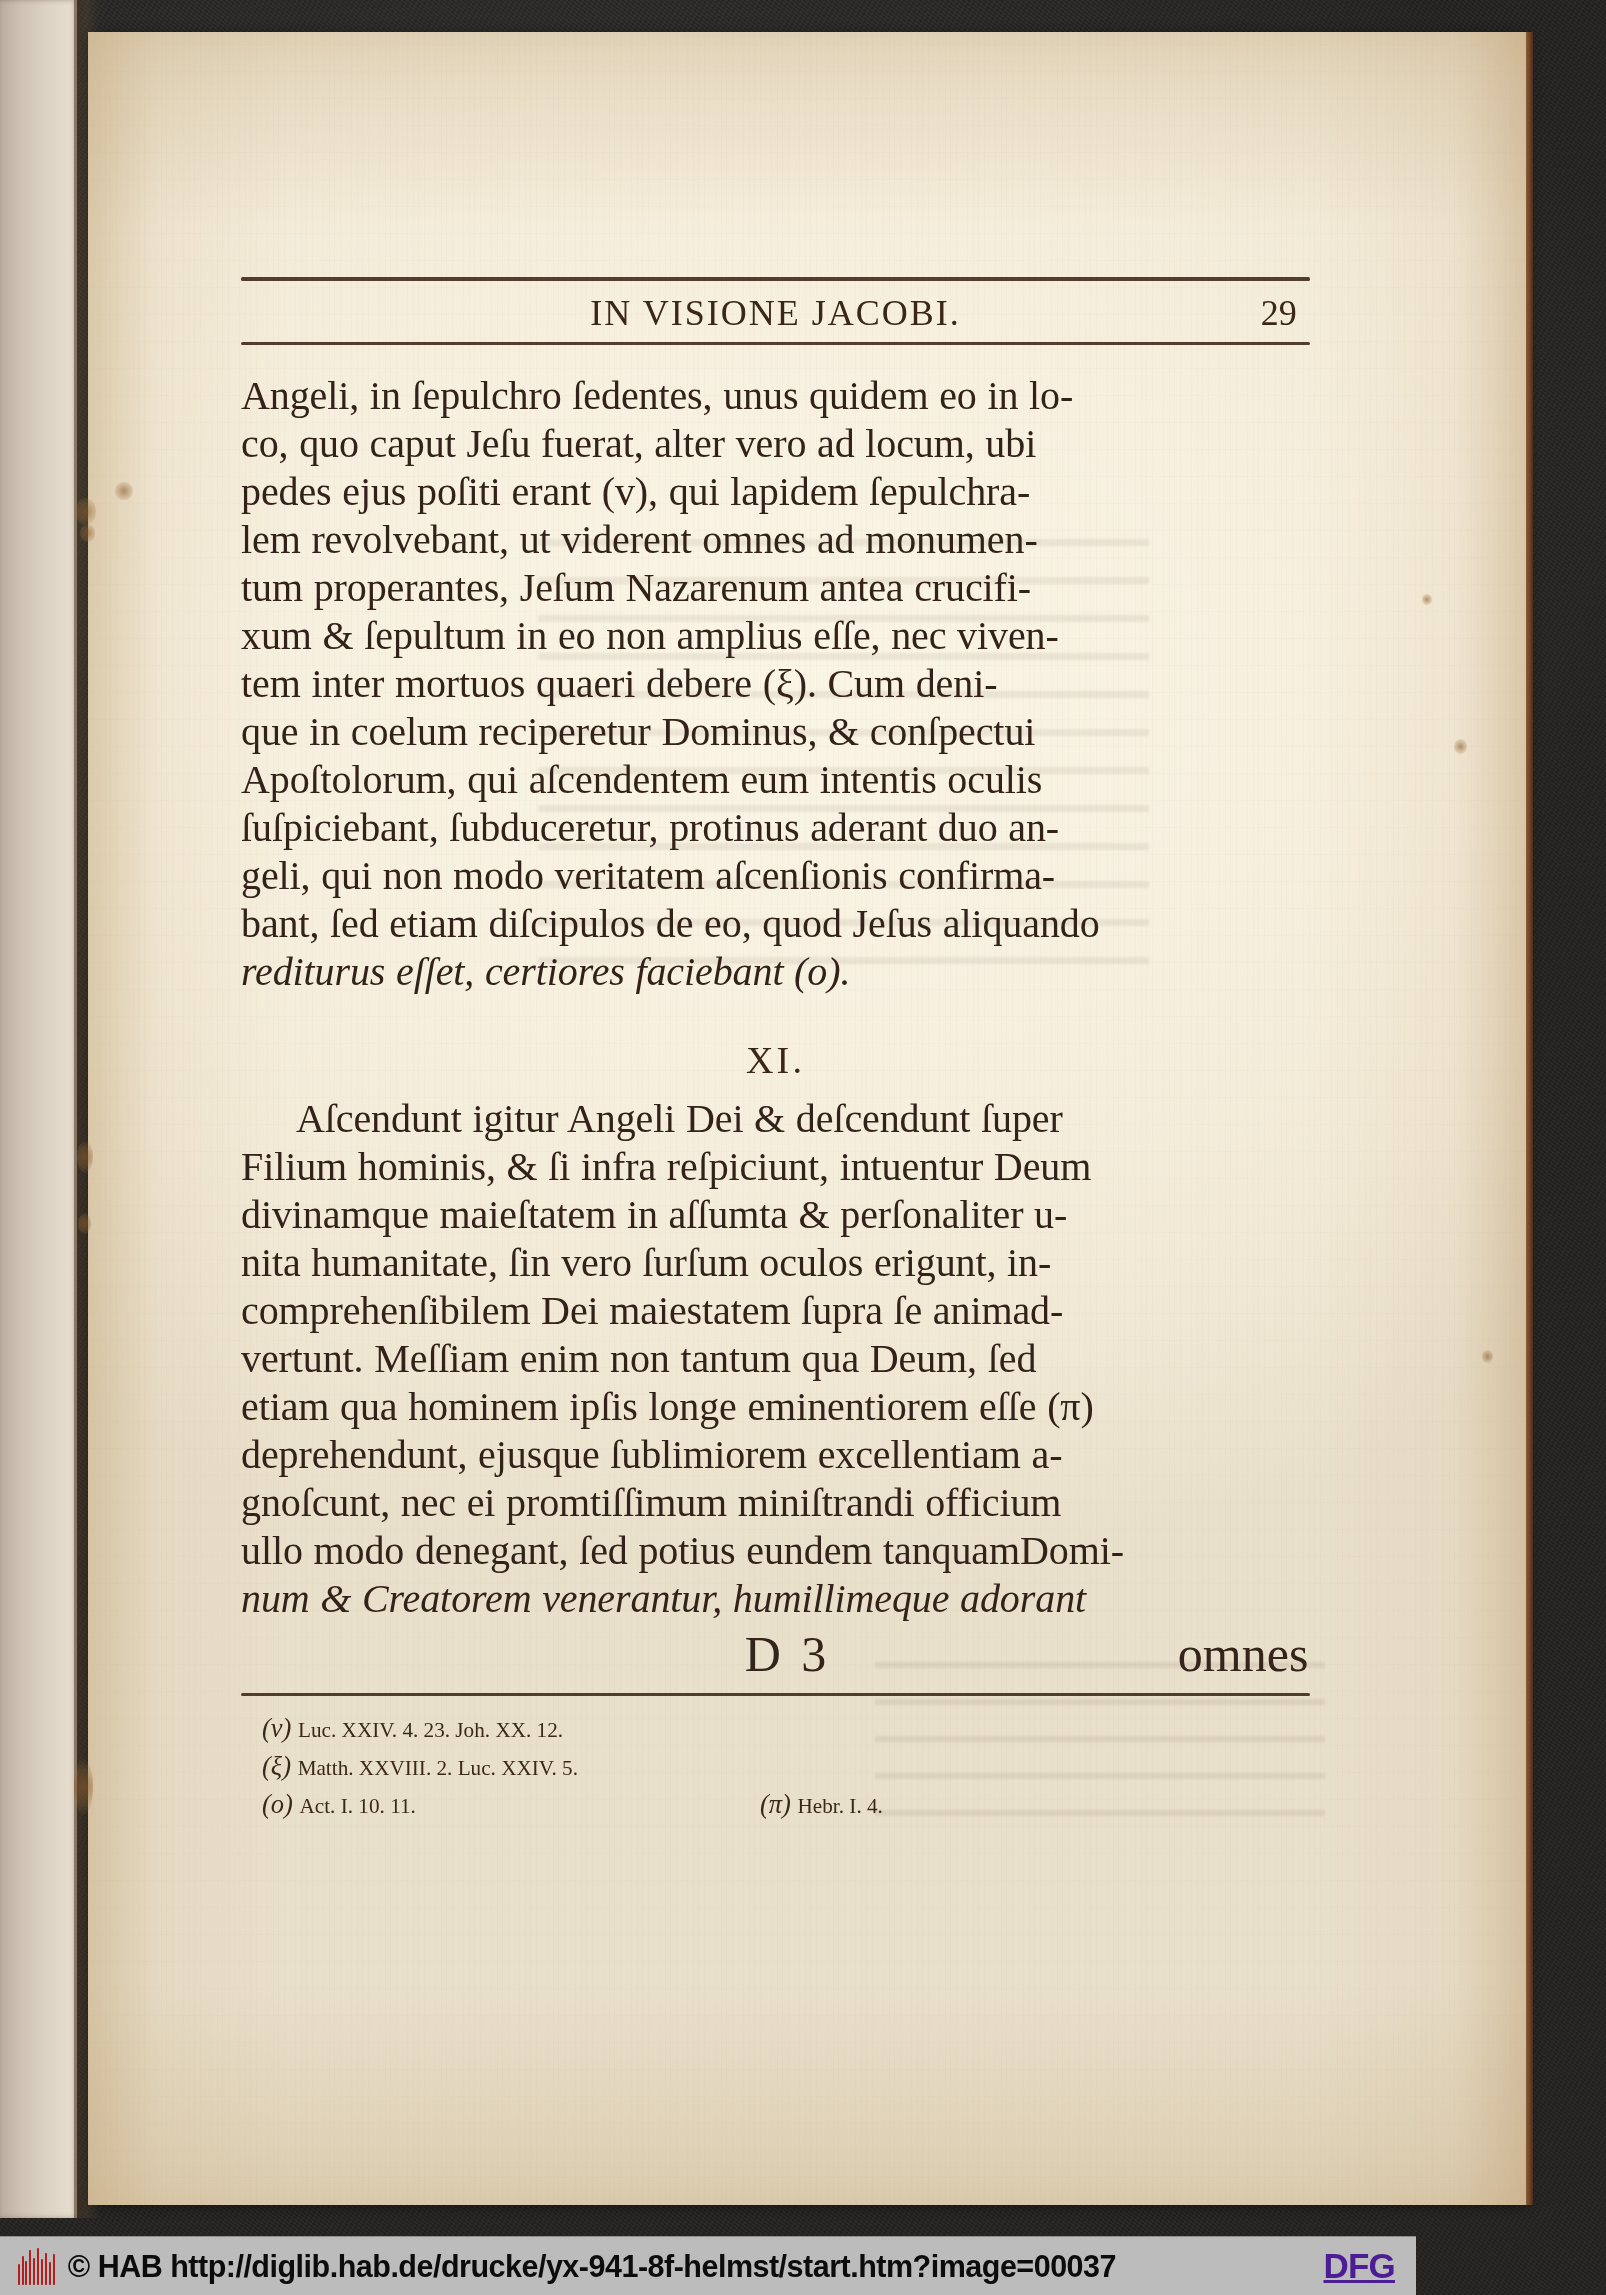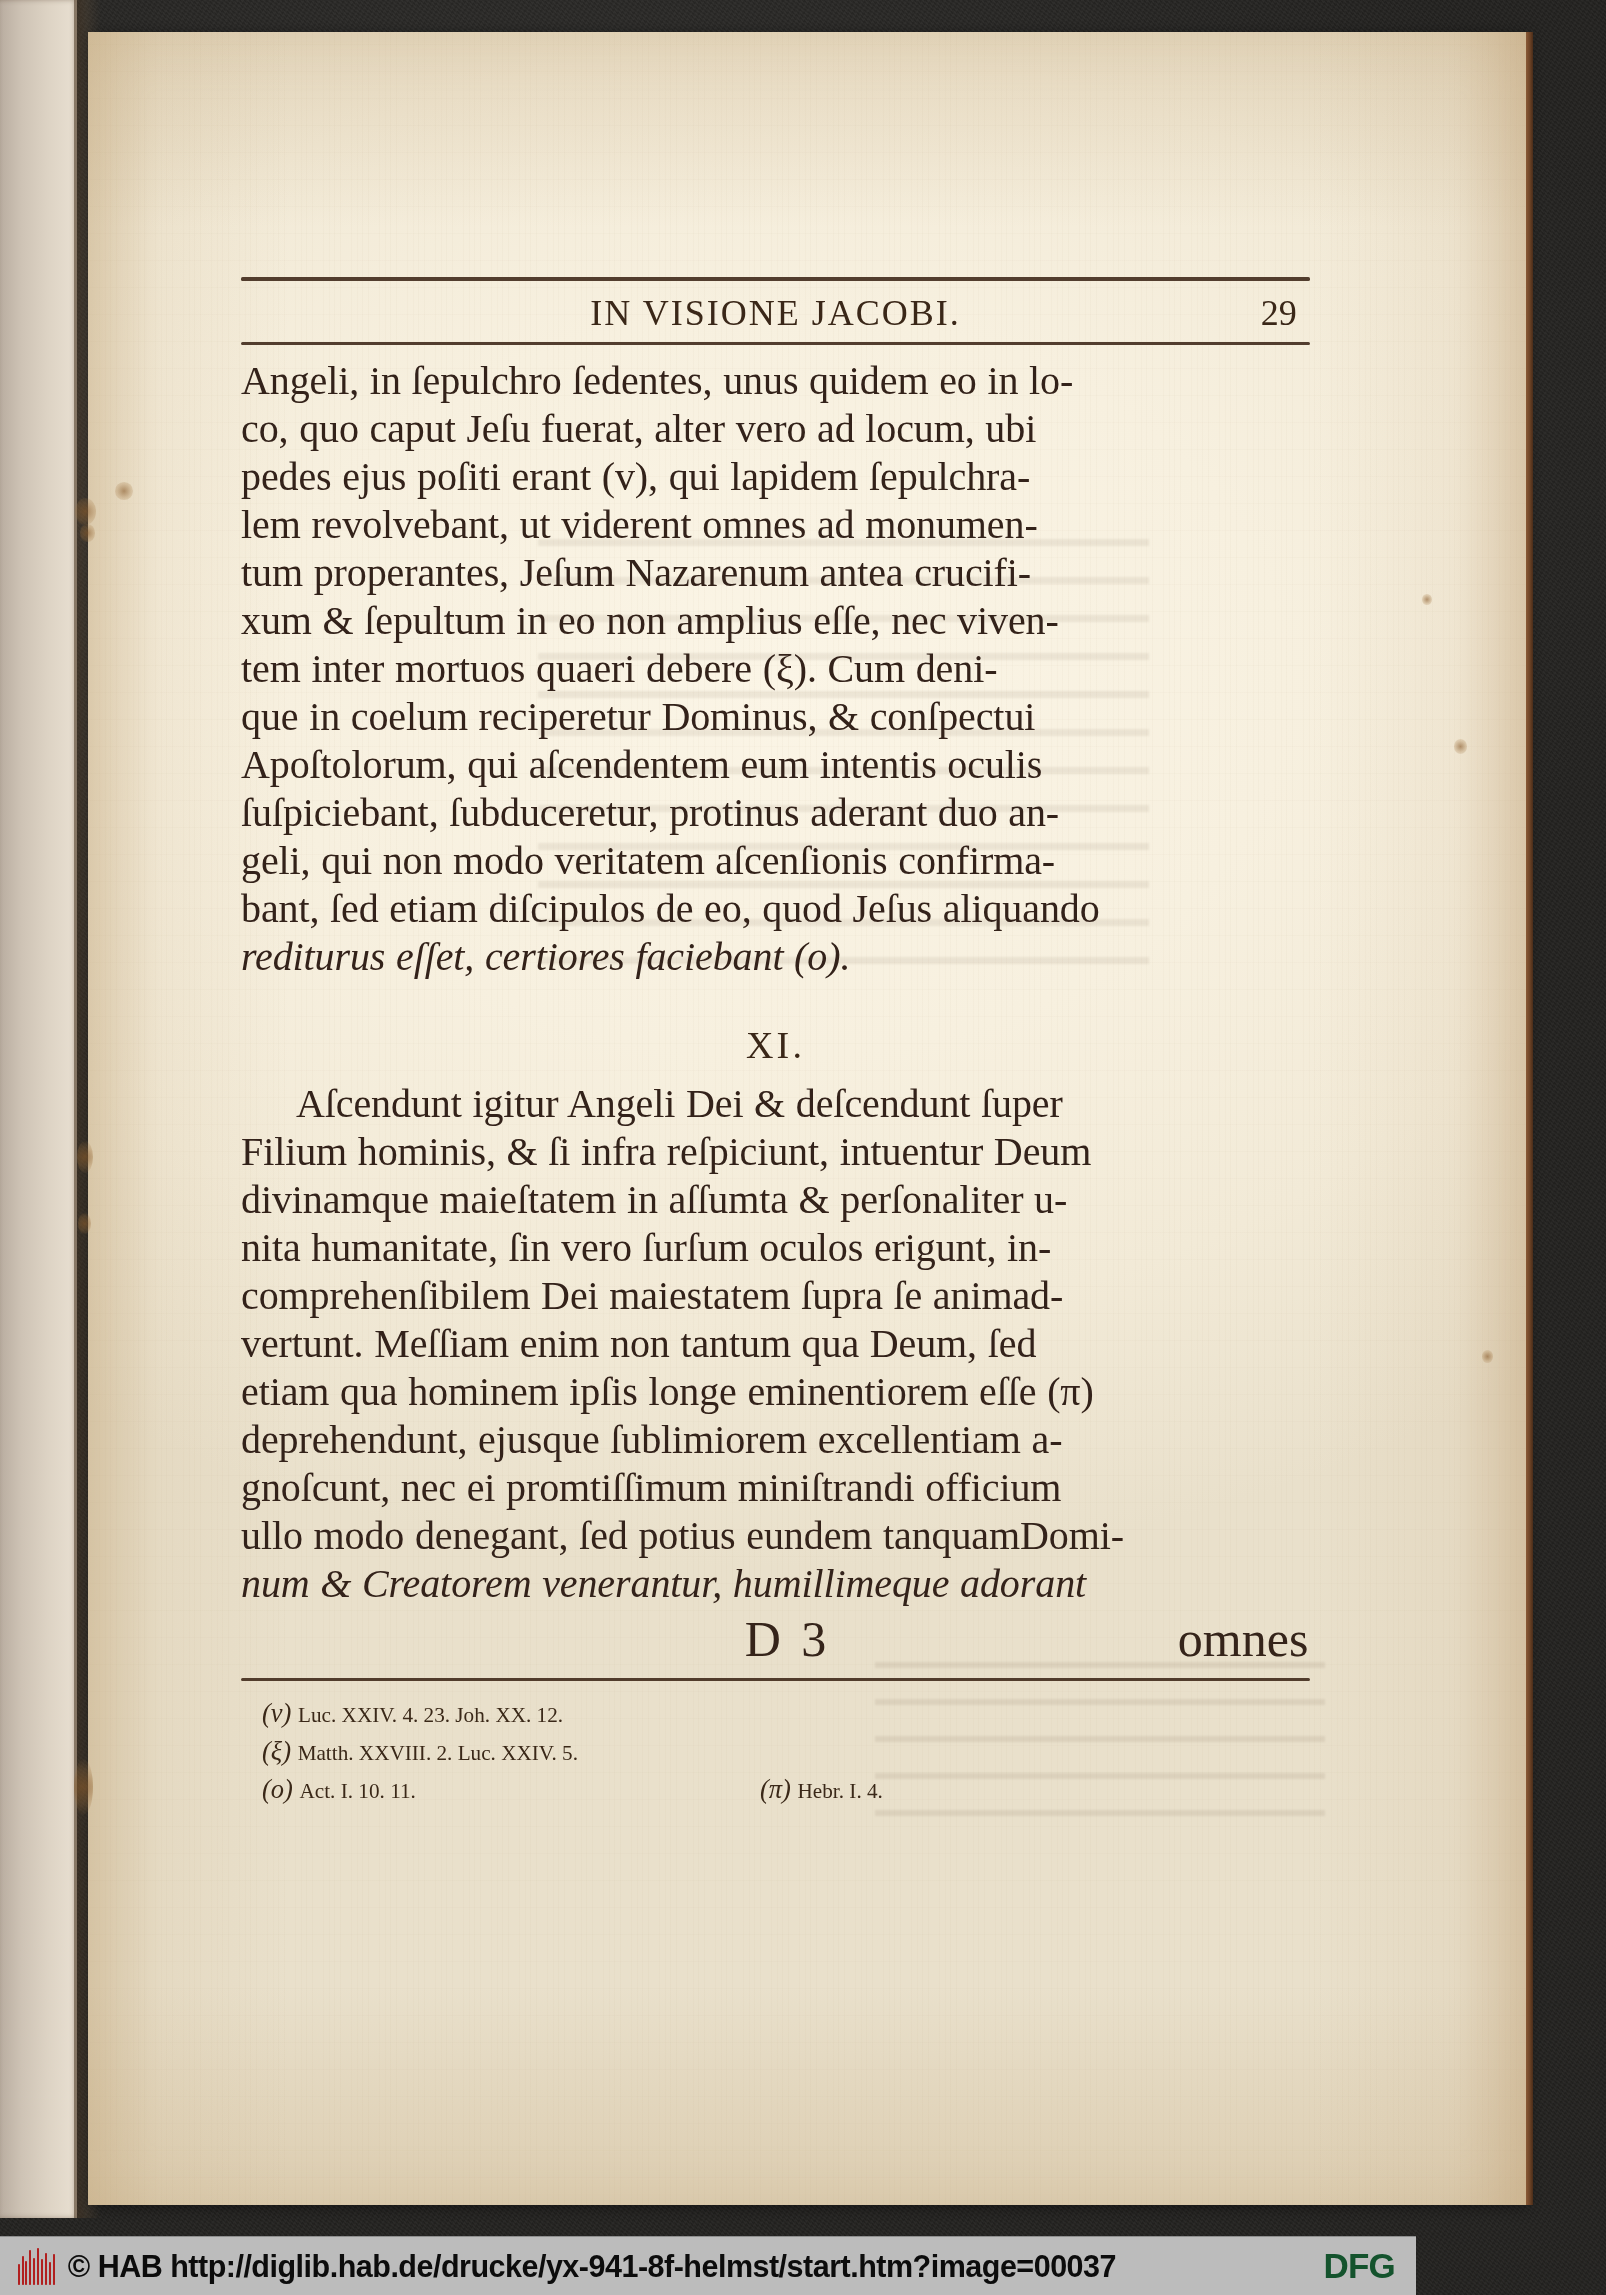--- a/index.html
+++ b/index.html
@@ -135,21 +135,21 @@
   .body-text {
     font-size: 40px;
     line-height: 48px;
     text-align: justify;
     letter-spacing: -0.1px;
     word-spacing: 0.8px;
     color: #33221a;
     margin: 0;
     padding: 0;
   }
-  #para-1 { margin-top: 12px; }
+  #para-1 { margin-top: 27px; }
   #para-1 .last-line, #para-2 .last-line { text-align: left; font-style: italic; }
 
   .section-number {
     text-align: center;
     font-size: 38px;
     letter-spacing: 3.2px;
     margin: 42px 0 13px 0;
     color: #3a2718;
   }
 
@@ -204,22 +204,22 @@
   #watermark-text {
     font-family: "Liberation Sans", sans-serif;
     font-size: 30.5px; font-weight: 700;
     color: #0c0c0c; letter-spacing: -0.5px;
     white-space: nowrap;
     flex: 1 1 auto;
   }
   #dfg-logo {
     font-family: "Liberation Sans", sans-serif;
     font-size: 35px; font-weight: 900;
-    color: #14532d; letter-spacing: -0.8px;
-    margin-right: 21px; flex: 0 0 auto;
+    color: #4c1d95; letter-spacing: -0.8px;
+    margin-right: 21px; flex: 0 0 auto; text-decoration: underline;
   }
 </style>
 </head>
 <body>
 
 <div id="scan"></div>
 
 <div id="gutter-page"></div>
 <div id="gutter-shadow"></div>
 

